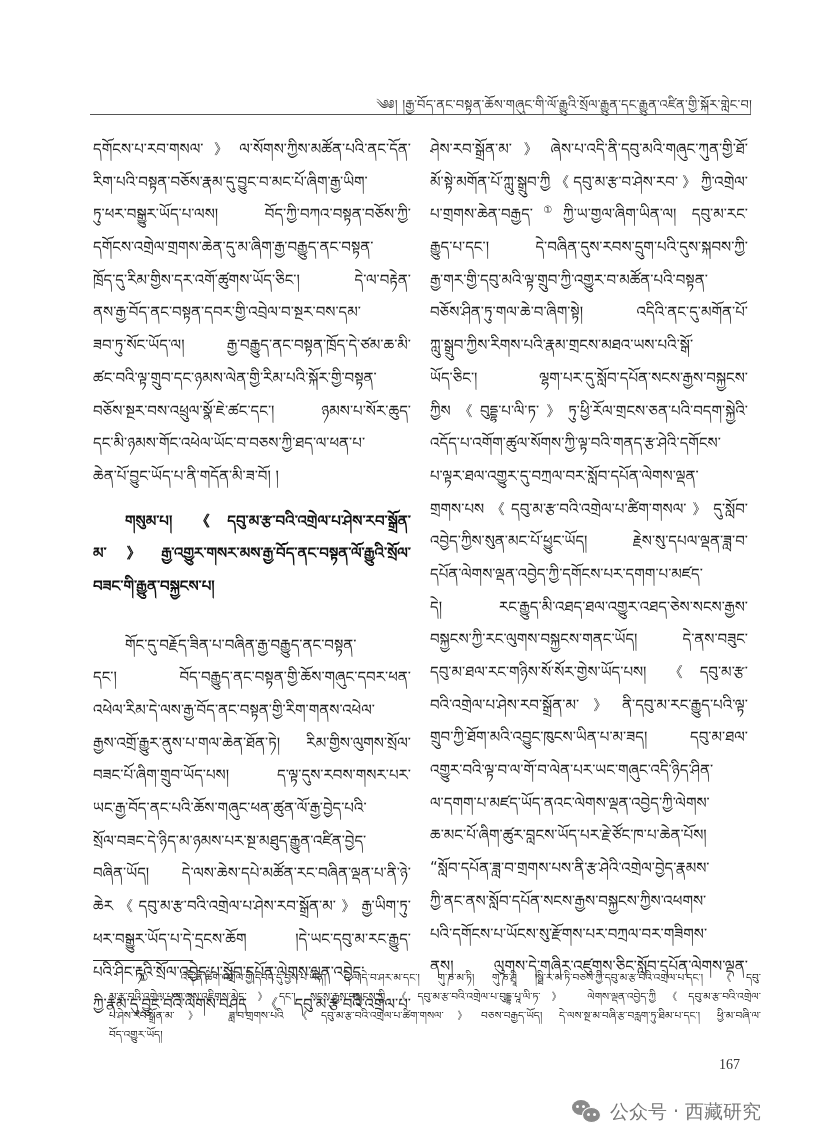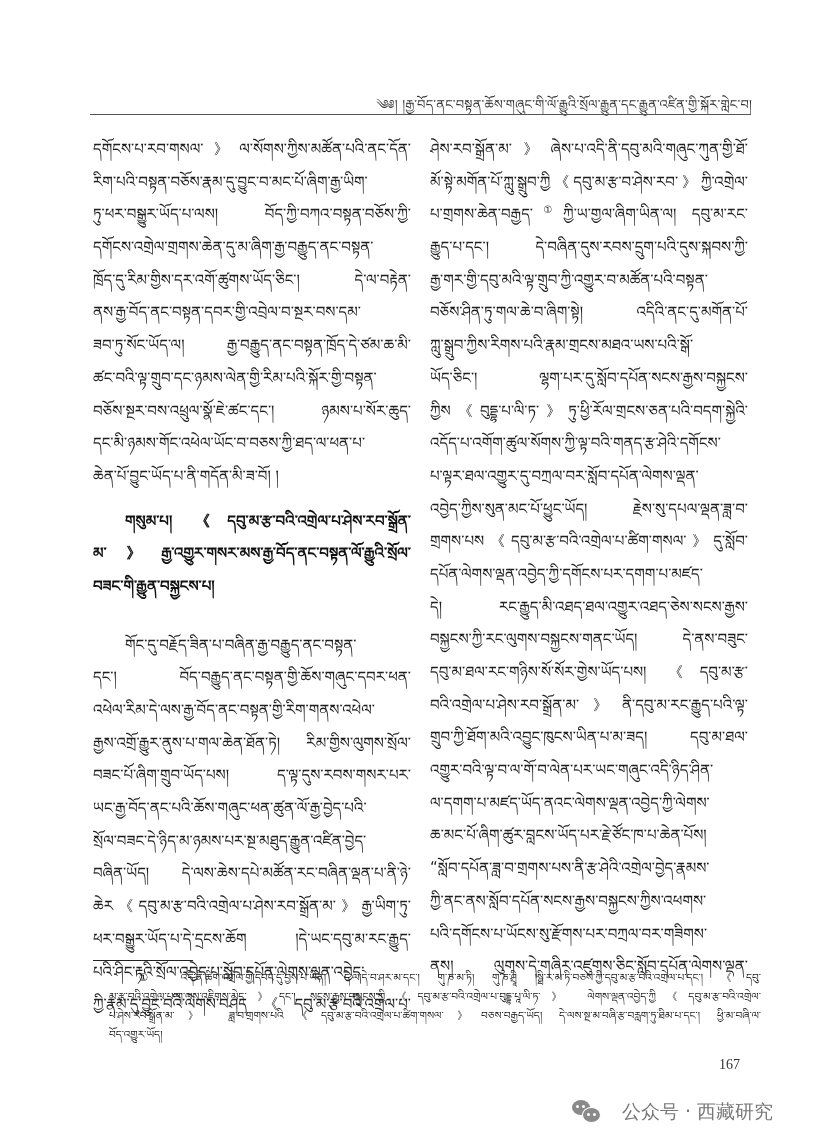--- a/index.html
+++ b/index.html
@@ -104,21 +104,21 @@
     font-family: "Liberation Serif", serif;
     font-size: 14px;
     color: #333;
   }
   .watermark {
     position: absolute;
     left: 572px;
     top: 1099px;
     display: flex;
     align-items: center;
-    gap: 20px;
+    gap: 8px;
     color: #777;
     font-size: 19px;
     font-family: "DejaVu Sans", sans-serif;
   }
   .wechat-icon {
     width: 30px;
     height: 24px;
     position: relative;
   }
   .wechat-icon .b1 {
@@ -185,22 +185,22 @@
     <span>པ་གྲགས་ཆེན་བརྒྱད་</span><span class="sup">①</span><span>ཀྱི་ཡ་གྱལ་ཞིག་ཡིན་ལ། དབུ་མ་རང་</span>
   </div>
   <div class="line">རྒྱུད་པ་དང་། དེ་བཞིན་དུས་རབས་དྲུག་པའི་དུས་སྐབས་ཀྱི་</div>
   <div class="line">རྒྱ་གར་གྱི་དབུ་མའི་ལྟ་གྲུབ་ཀྱི་འགྱུར་བ་མཚོན་པའི་བསྟན་</div>
   <div class="line">བཅོས་ཤིན་ཏུ་གལ་ཆེ་བ་ཞིག་སྟེ། འདིའི་ནང་དུ་མགོན་པོ་</div>
   <div class="line">ཀླུ་སྒྲུབ་ཀྱིས་རིགས་པའི་རྣམ་གྲངས་མཐའ་ཡས་པའི་སྒོ་</div>
   <div class="line">ཡོད་ཅིང་། ལྷག་པར་དུ་སློབ་དཔོན་སངས་རྒྱས་བསྐྱངས་</div>
   <div class="line">ཀྱིས《བུདྡྷ་པ་ལི་ཏ་》ཏུ་ཕྱི་རོལ་གྲངས་ཅན་པའི་བདག་སྐྱེའི་</div>
   <div class="line">འདོད་པ་འགོག་ཚུལ་སོགས་ཀྱི་ལྟ་བའི་གནད་རྩ་ཤེའི་དགོངས་</div>
   <div class="line">པ་ལྟར་ཐལ་འགྱུར་དུ་བཀྲལ་བར་སློབ་དཔོན་ལེགས་ལྡན་</div>
+  <div class="line">གྲགས་པས《དབུ་མ་རྩ་བའི་འགྲེལ་པ་ཚིག་གསལ་》དུ་སློབ་</div>
   <div class="line">འབྱེད་ཀྱིས་སུན་མང་པོ་ཕྱུང་ཡོད། རྗེས་སུ་དཔལ་ལྡན་ཟླ་བ་</div>
-  <div class="line">གྲགས་པས《དབུ་མ་རྩ་བའི་འགྲེལ་པ་ཚིག་གསལ་》དུ་སློབ་</div>
   <div class="line">དཔོན་ལེགས་ལྡན་འབྱེད་ཀྱི་དགོངས་པར་དགག་པ་མཛད་</div>
   <div class="line">དེ། རང་རྒྱུད་མི་འཐད་ཐལ་འགྱུར་འཐད་ཅེས་སངས་རྒྱས་</div>
   <div class="line">བསྐྱངས་ཀྱི་རང་ལུགས་བསྐྱངས་གནང་ཡོད། དེ་ནས་བཟུང་</div>
   <div class="line">དབུ་མ་ཐལ་རང་གཉིས་སོ་སོར་གྱེས་ཡོད་པས། 《དབུ་མ་རྩ་</div>
   <div class="line">བའི་འགྲེལ་པ་ཤེས་རབ་སྒྲོན་མ་》ནི་དབུ་མ་རང་རྒྱུད་པའི་ལྟ་</div>
   <div class="line">གྲུབ་ཀྱི་ཐོག་མའི་འབྱུང་ཁུངས་ཡིན་པ་མ་ཟད། དབུ་མ་ཐལ་</div>
   <div class="line">འགྱུར་བའི་ལྟ་བ་ལ་གོ་བ་ལེན་པར་ཡང་གཞུང་འདི་ཉིད་ཤིན་</div>
   <div class="line">ལ་དགག་པ་མཛད་ཡོད་ནའང་ལེགས་ལྡན་འབྱེད་ཀྱི་ལེགས་</div>
   <div class="line">ཆ་མང་པོ་ཞིག་ཚུར་བླངས་ཡོད་པར་རྗེ་ཙོང་ཁ་པ་ཆེན་པོས།</div>
   <div class="line">“སློབ་དཔོན་ཟླ་བ་གྲགས་པས་ནི་རྩ་ཤེའི་འགྲེལ་བྱེད་རྣམས་</div>

